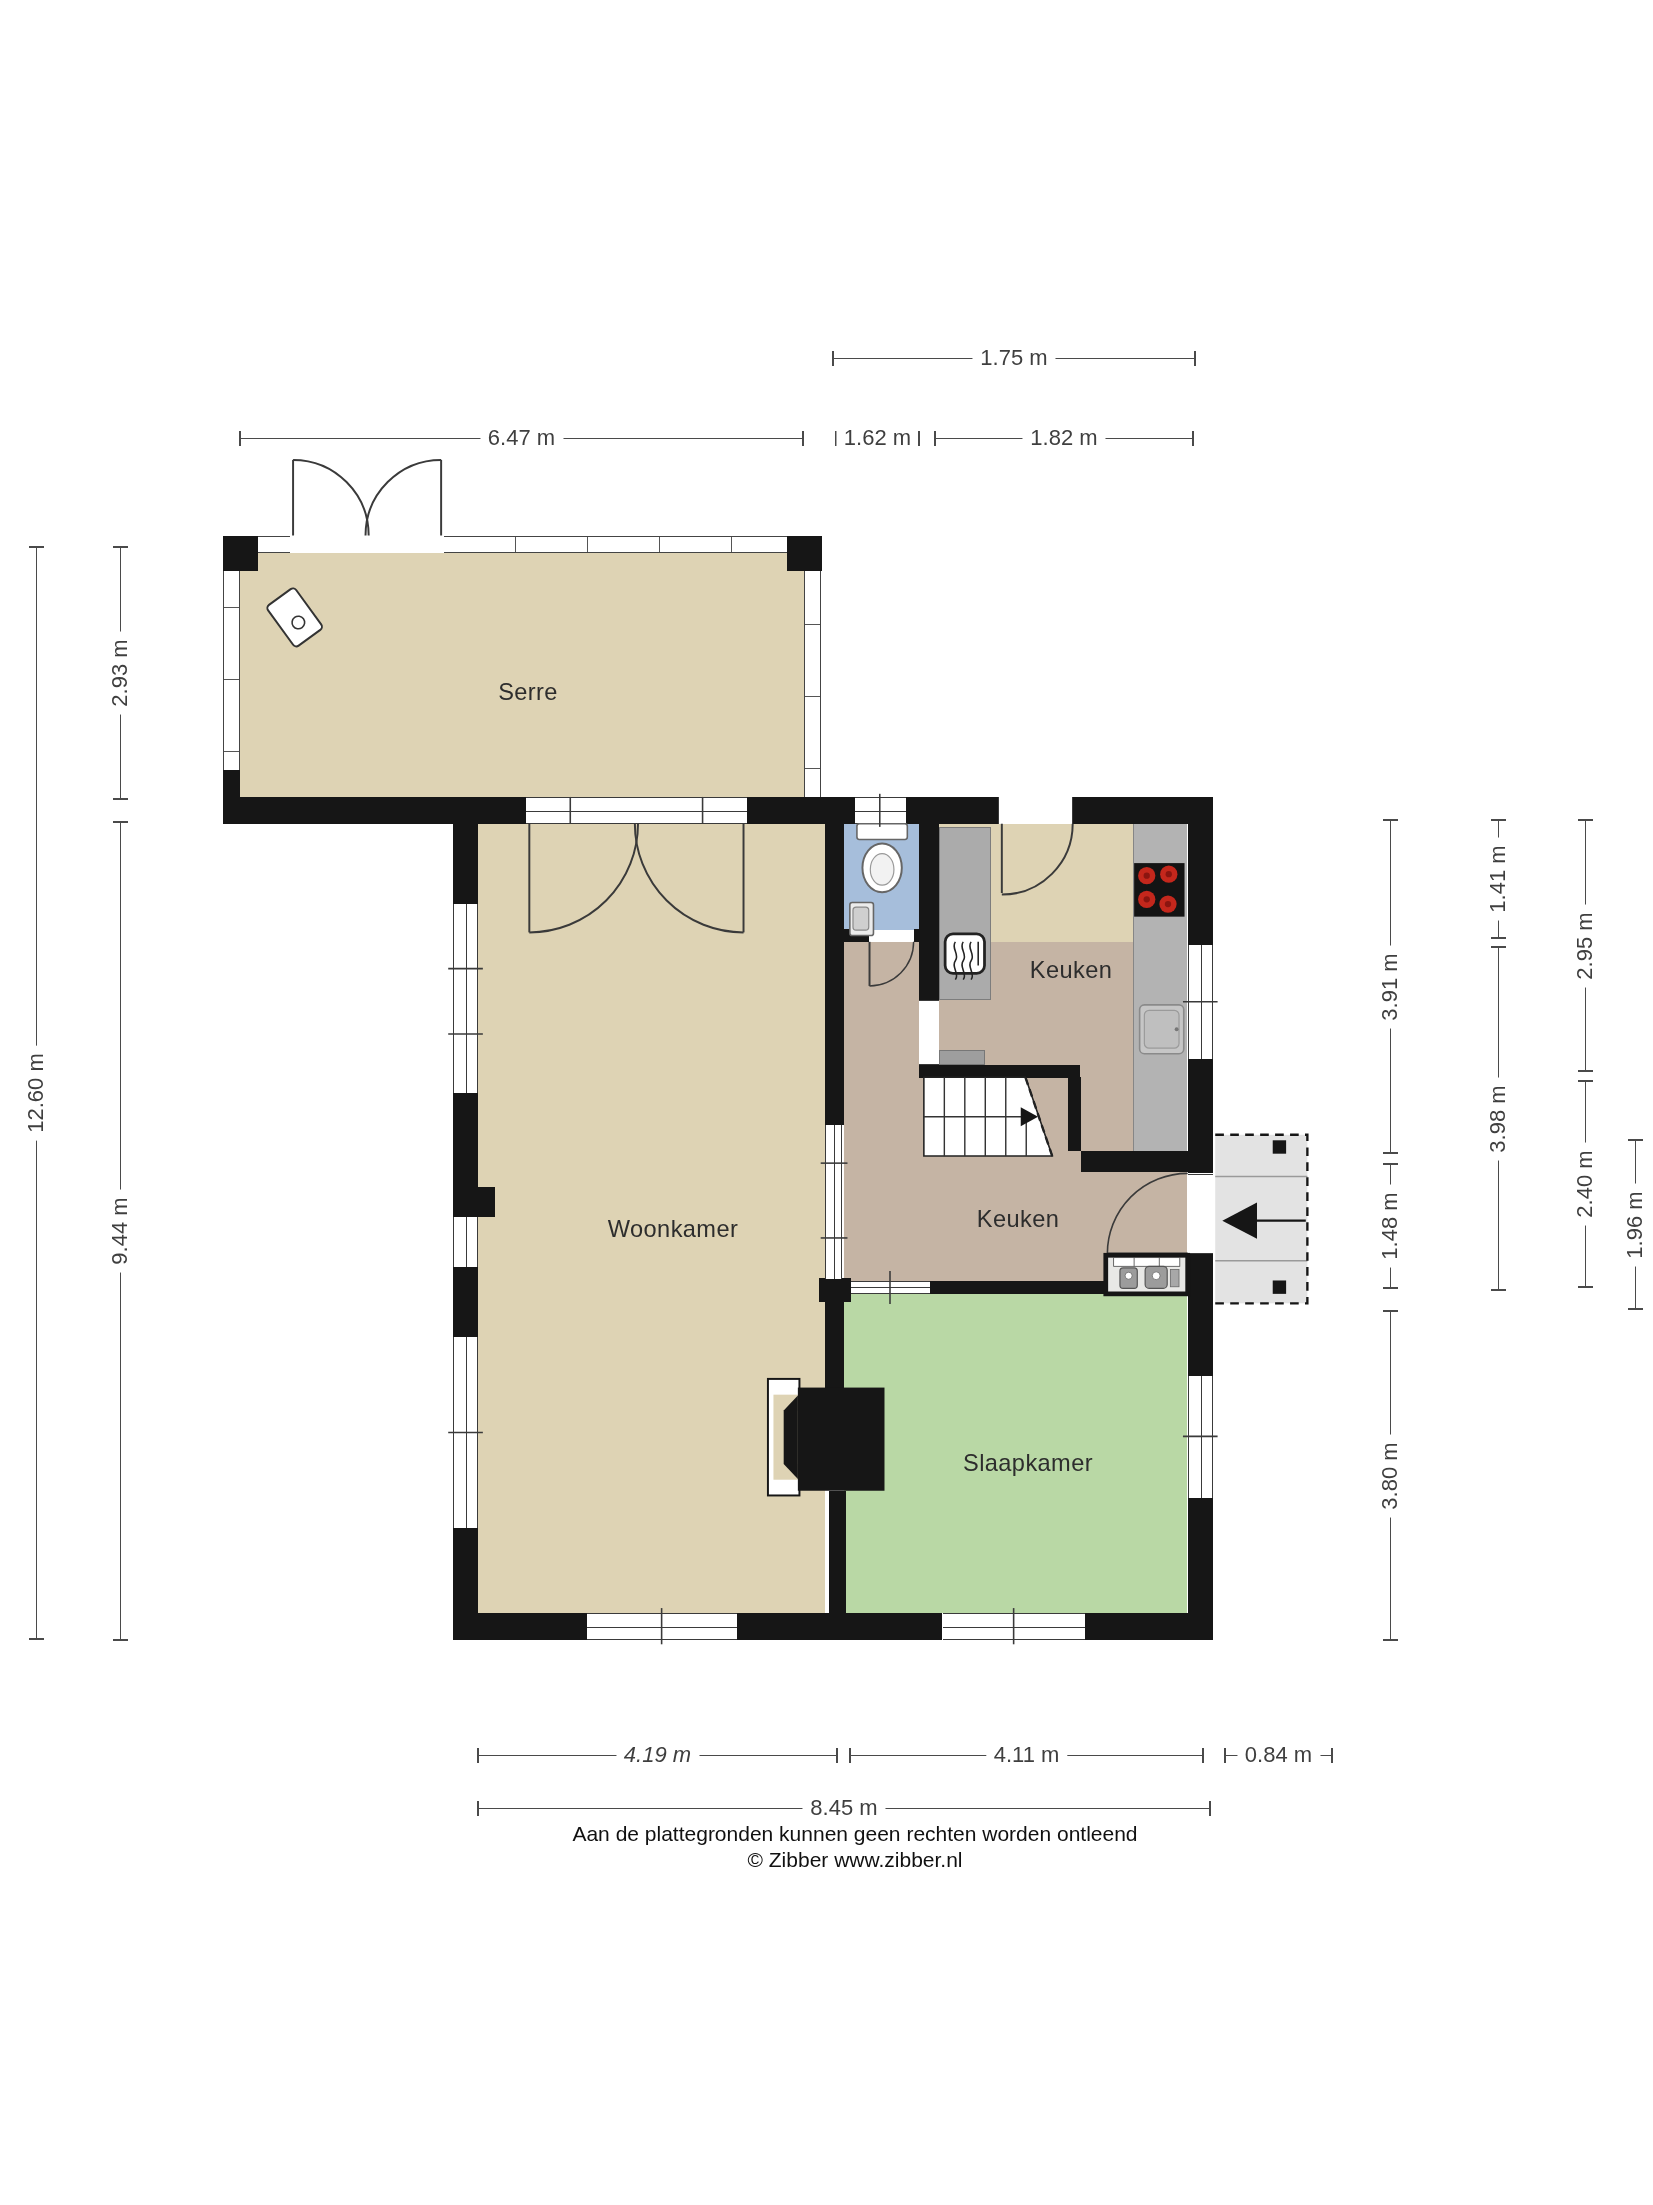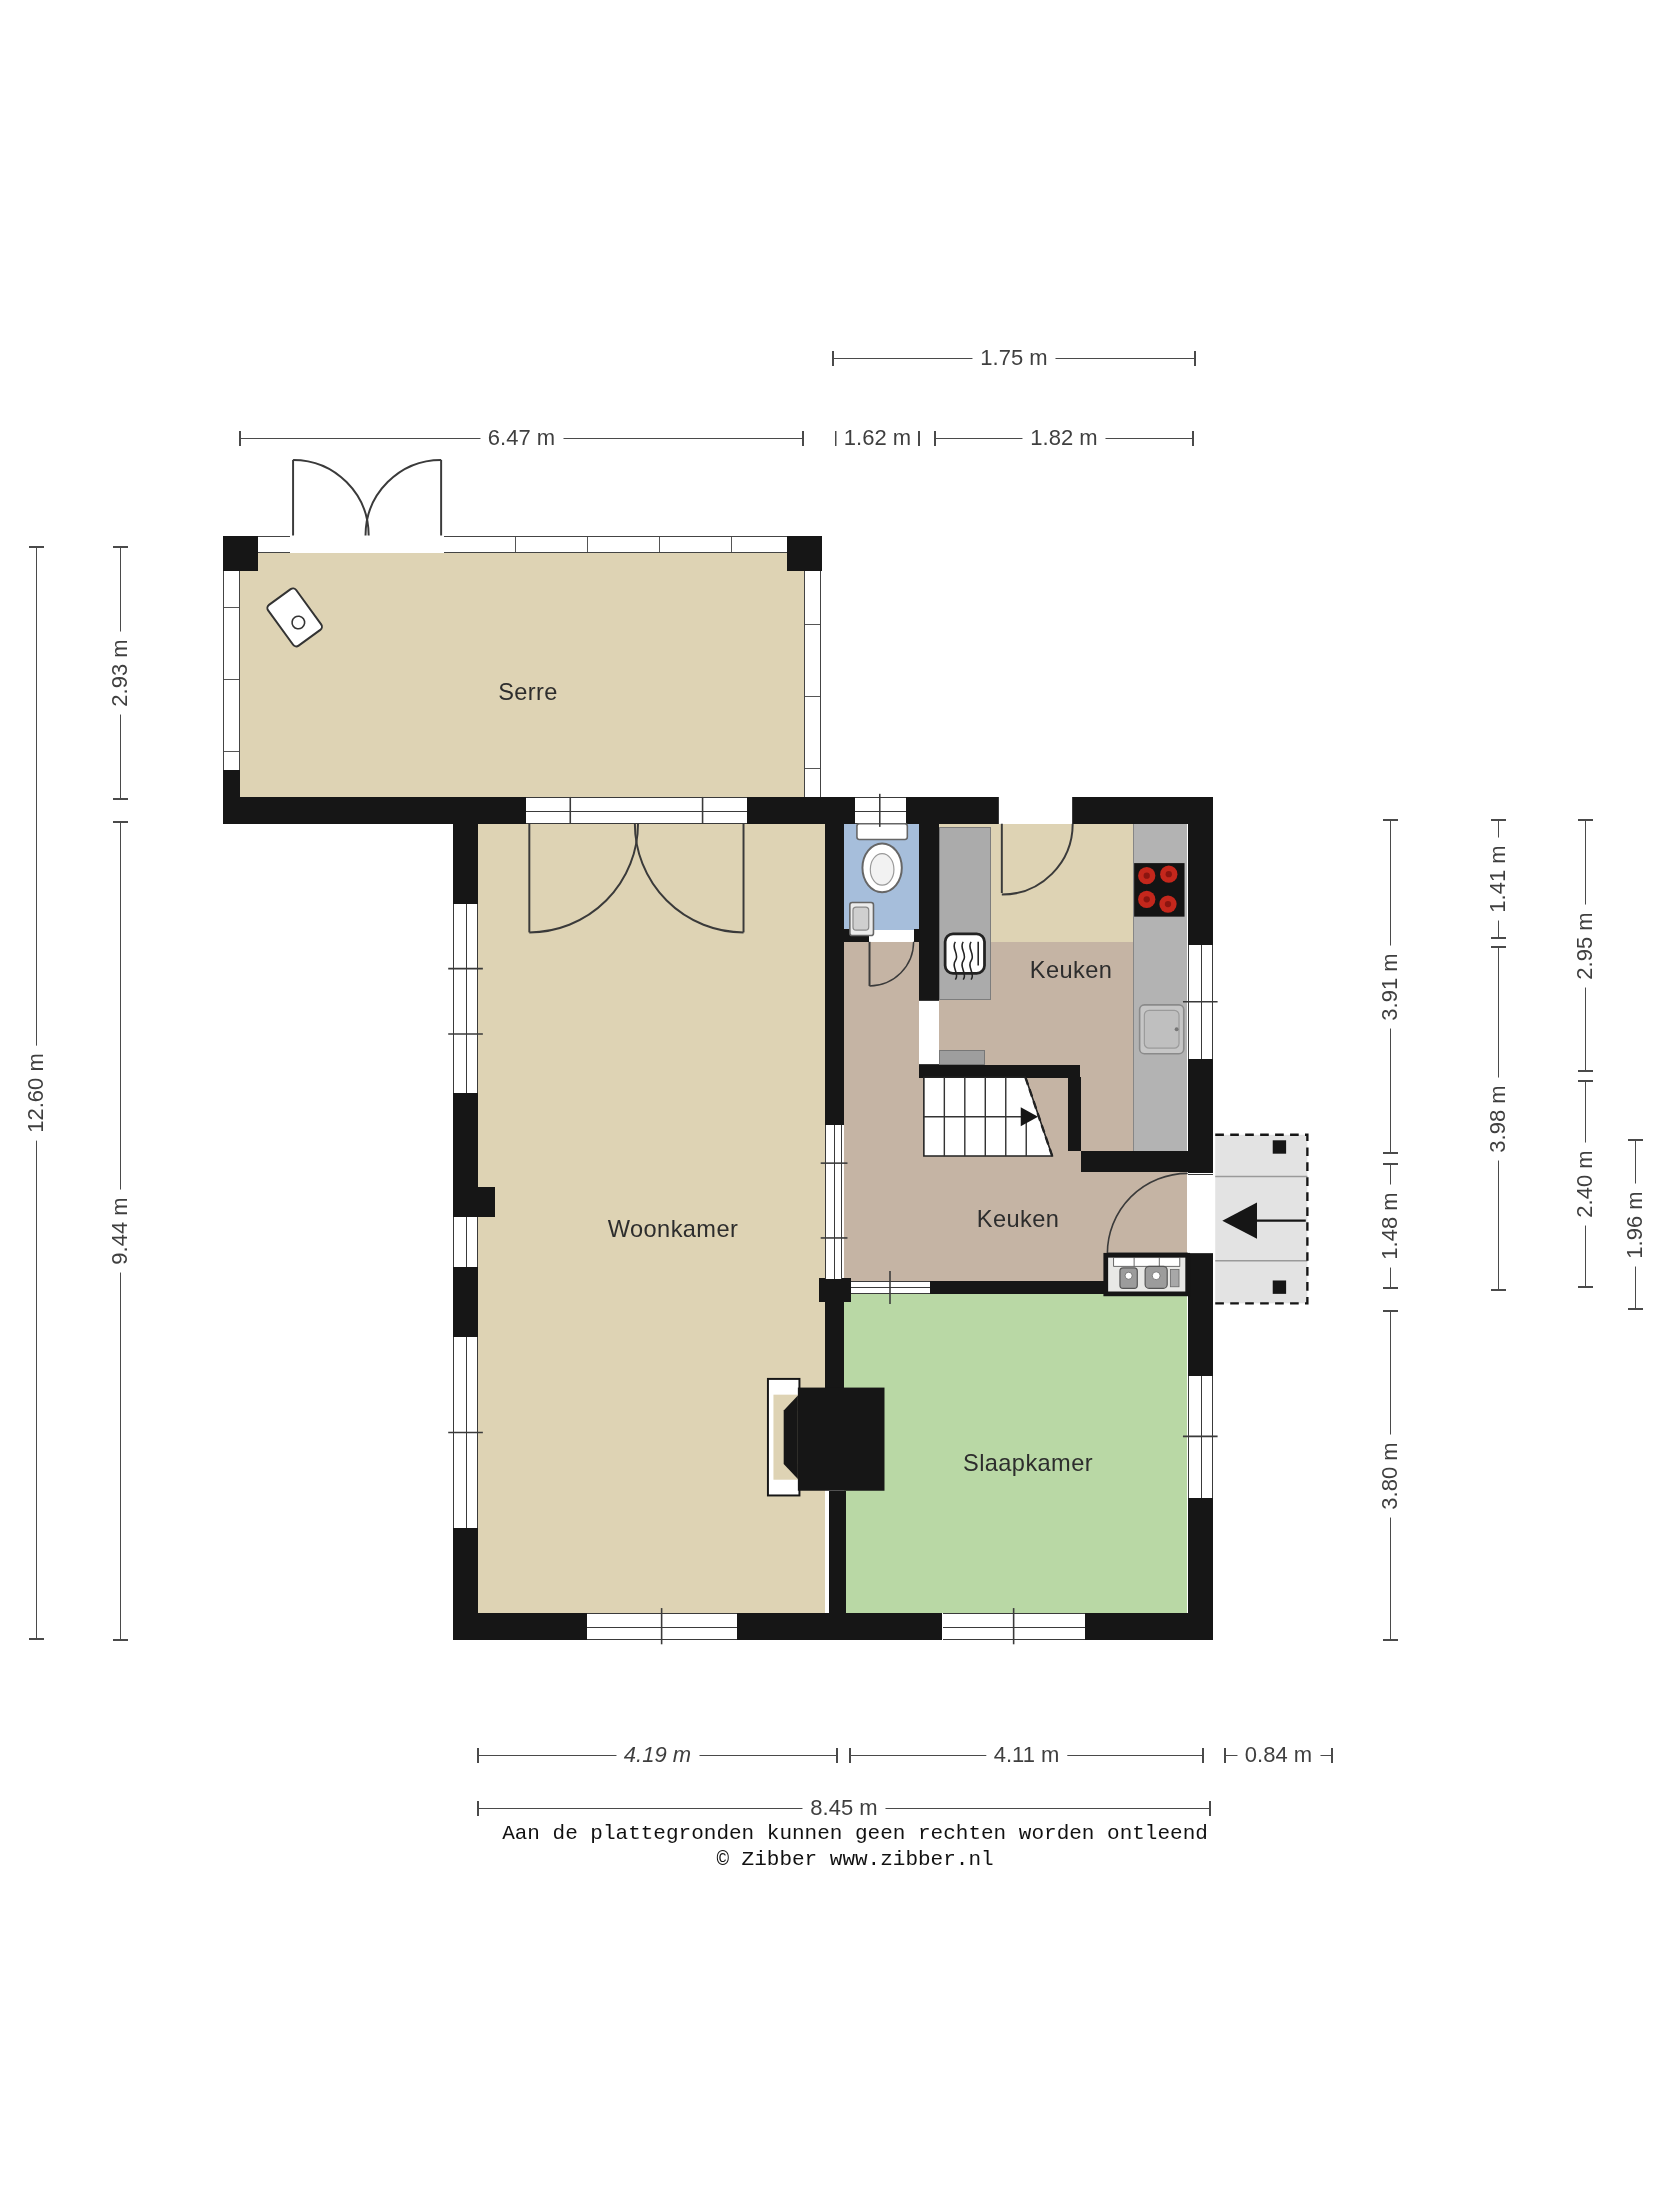--- a/index.html
+++ b/index.html
@@ -28,21 +28,21 @@
   .dimh::before{left:-0.8px;} .dimh::after{right:-0.8px;}
   .dimh .lbl{position:absolute;left:50%;top:-0.8px;transform:translate(-50%,-50%);
       background:#fff;padding:0 7.9px;font-size:22px;color:#3f3f3f;white-space:nowrap;}
   .dimv{position:absolute;width:0;border-left:1.6px solid #4a4a4a;}
   .dimv::before,.dimv::after{content:"";position:absolute;left:-7.9px;height:1.6px;width:15px;background:#4a4a4a;}
   .dimv::before{top:-0.8px;} .dimv::after{bottom:-0.8px;}
   .dimv .lbl{position:absolute;top:50%;left:-0.8px;transform:translate(-50%,-50%) rotate(-90deg);
       background:#fff;padding:0 7.9px;font-size:22px;color:#3f3f3f;white-space:nowrap;}
   .room-label{position:absolute;transform:translate(-50%,-50%);font-size:23.6px;color:#2d2d2d;letter-spacing:0.4px;white-space:nowrap;}
   .footer{position:absolute;left:855px;text-align:center;transform:translateX(-50%);
-      font-size:21px;color:#111;line-height:26px;white-space:nowrap;font-family:Liberation Mono, monospace;}
+      font-size:21px;color:#111;line-height:26px;white-space:nowrap;}
   svg{position:absolute;left:0;top:0;pointer-events:none;}
 </style>
 </head>
 <body>
 
 <div id="page">
 
   <div class="floor" style="left:240px;top:553px;width:564px;height:244px;background:#ded3b4;"></div>
   <div class="floor" style="left:478px;top:824px;width:347px;height:789px;background:#ded3b4;"></div>
   <div class="floor" style="left:939px;top:824px;width:195px;height:241px;background:#ded3b4;"></div>

